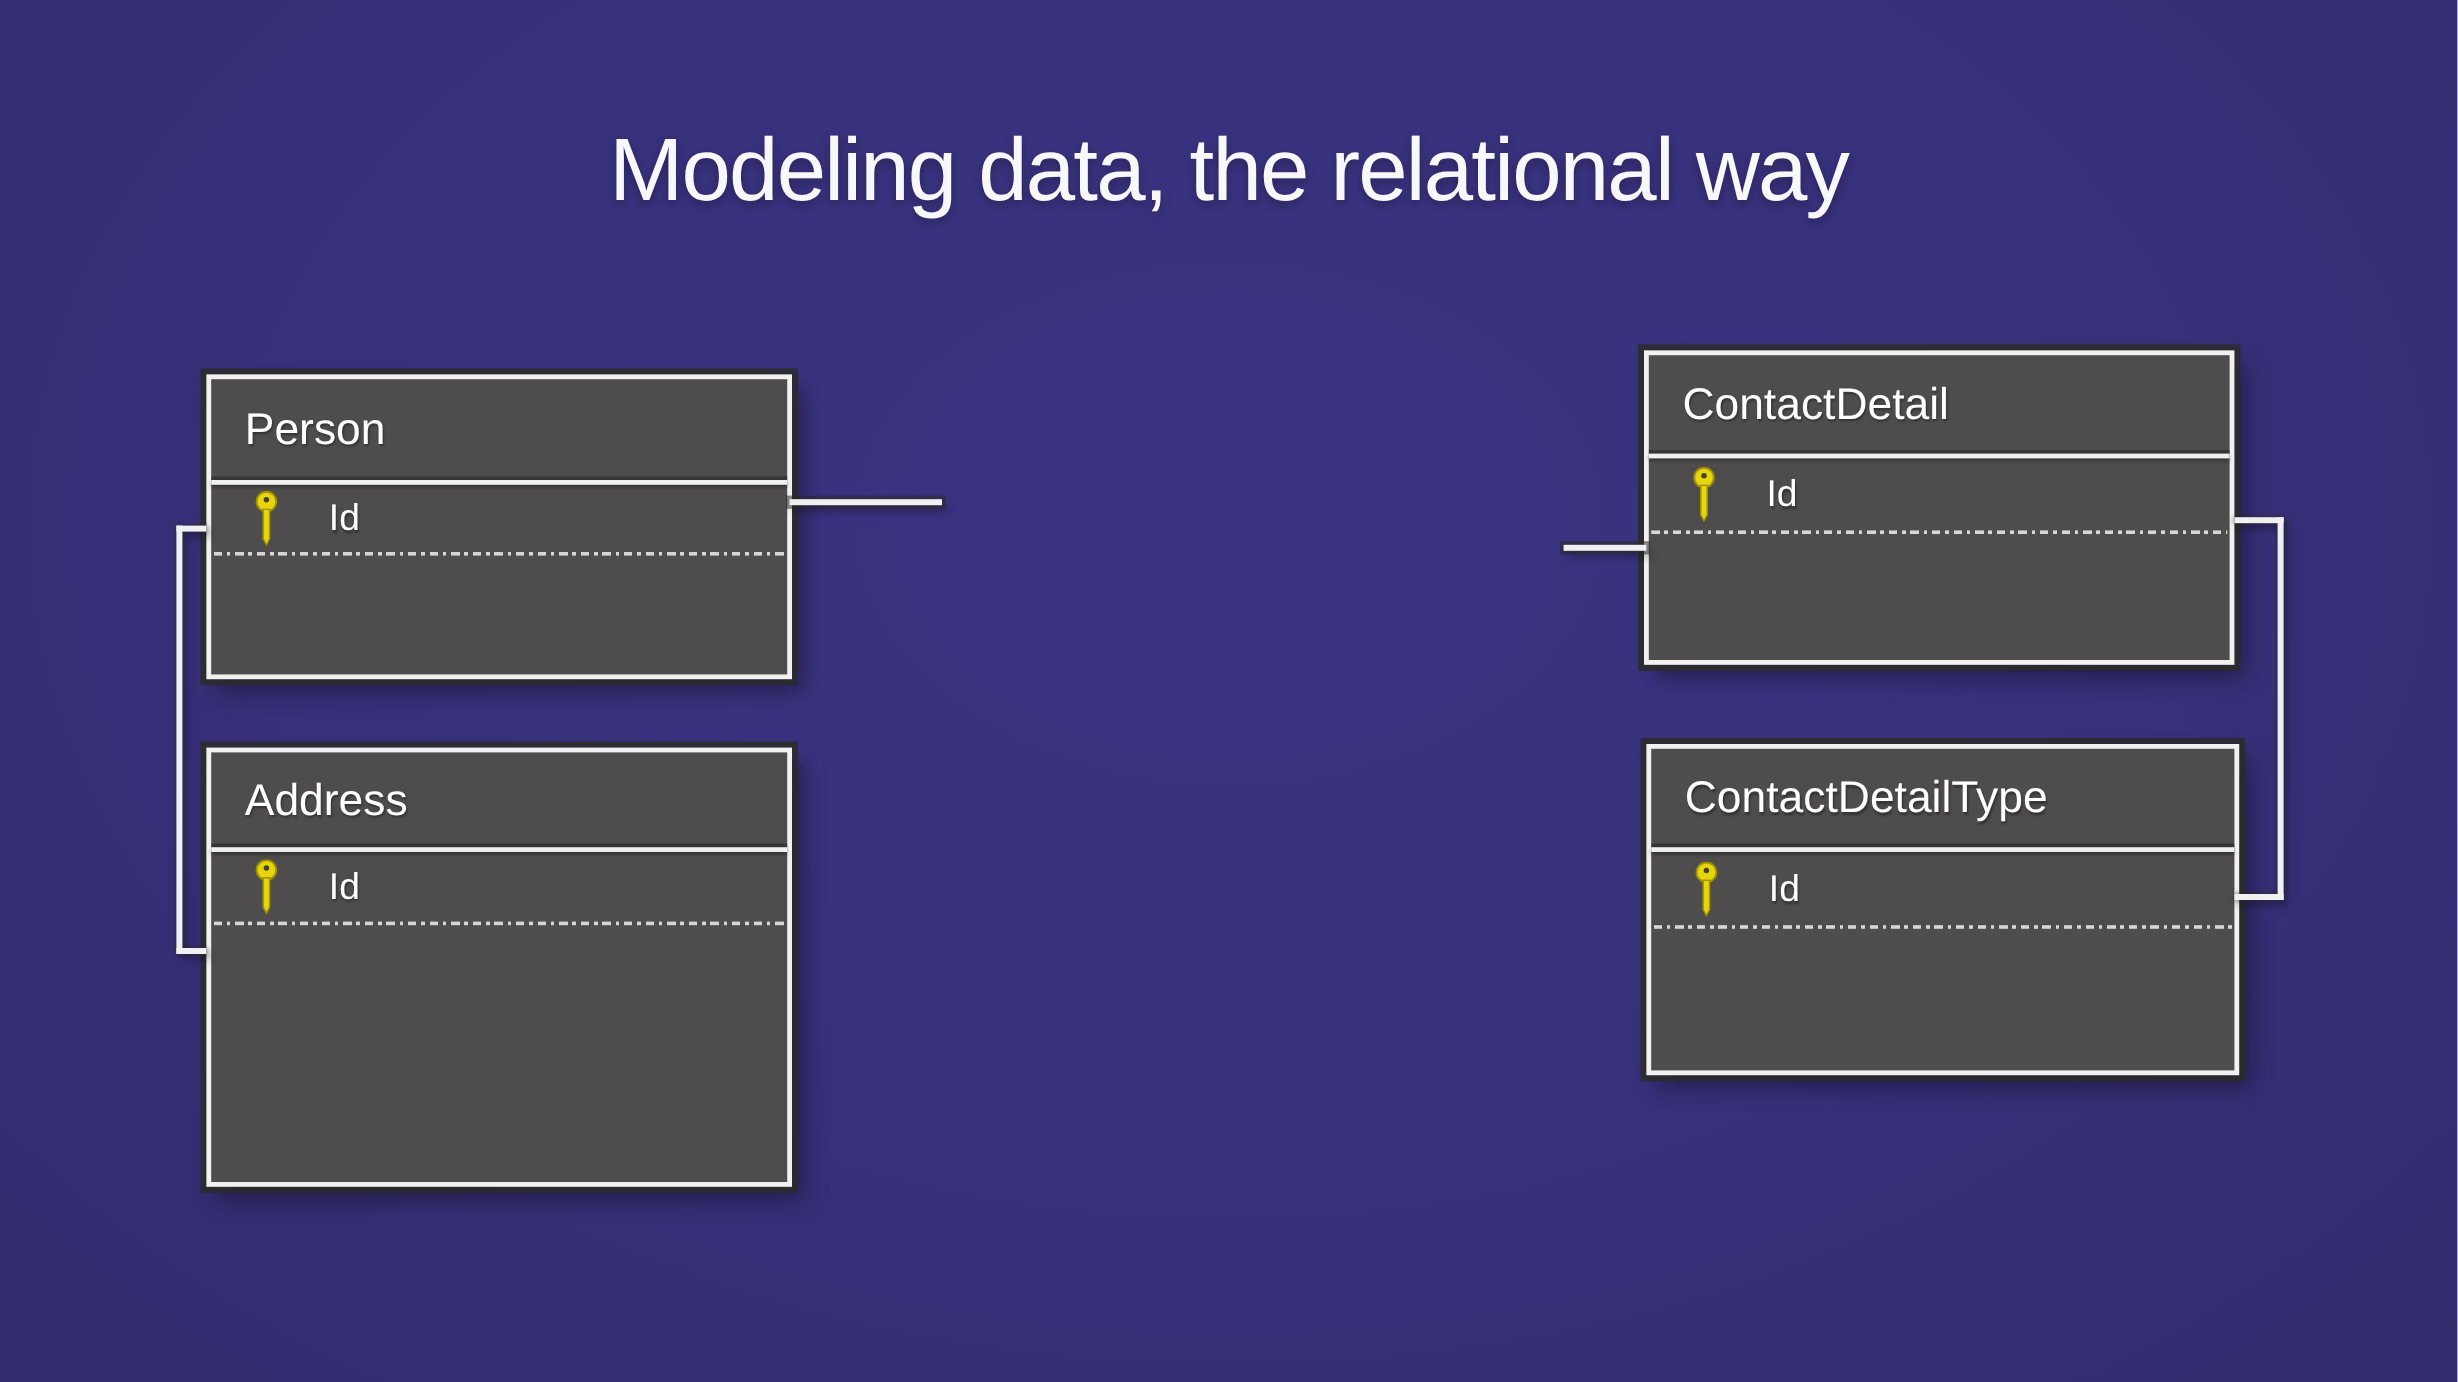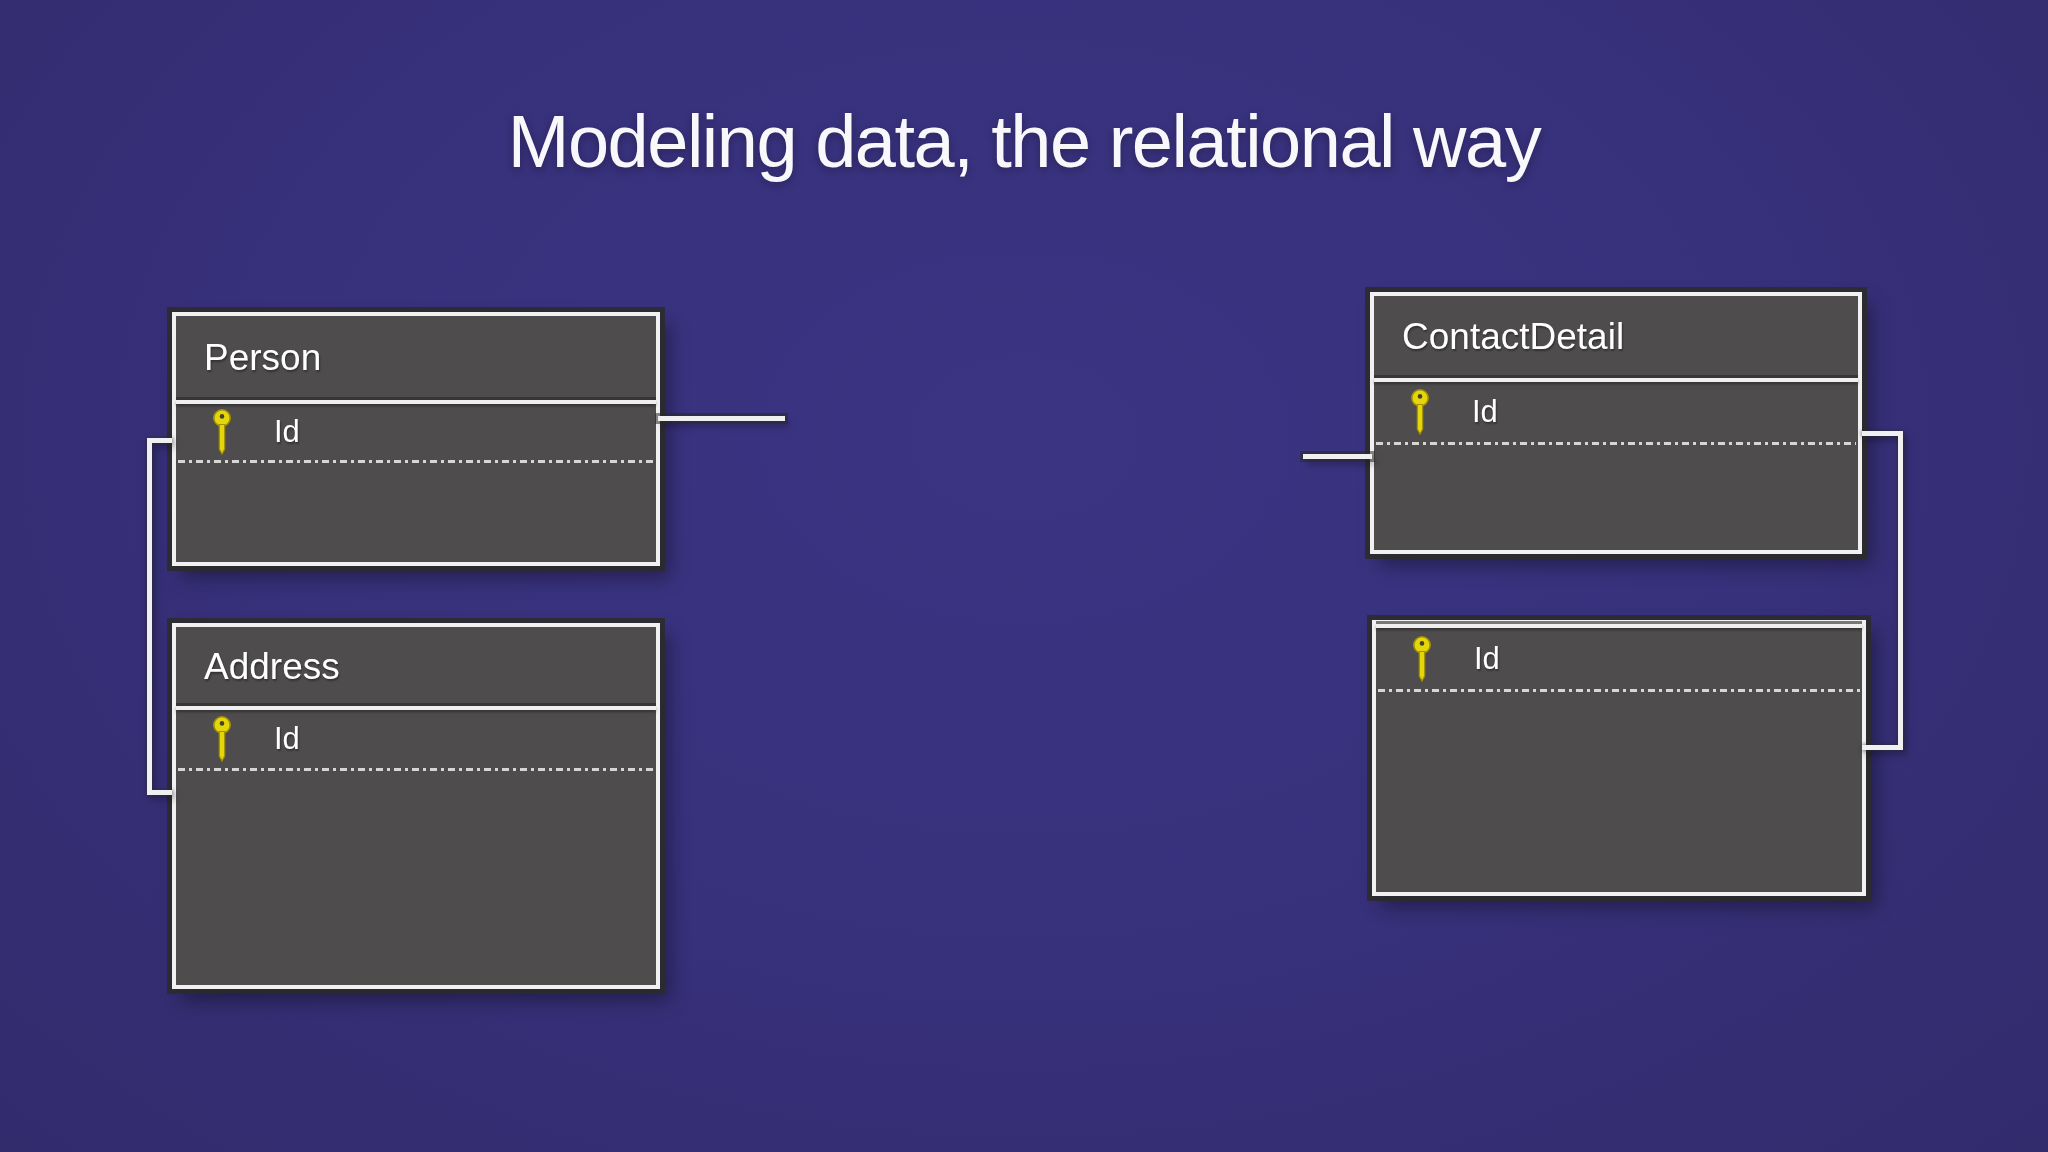--- a/index.html
+++ b/index.html
@@ -100,20 +100,23 @@
         <circle cx="10" cy="7.4" r="2.3" fill="#454327"></circle>
         <path d="M7.3 15.5 L7.3 40 L10 45 L12.7 40 L12.7 15.5 Z" fill="#e7d50c" stroke="#a09104" stroke-width="1.2"></path>
       </svg>
       <span class="flabel">Id</span>
     </div>
     <div class="dotted"></div>
     <div class="fill"></div>
   </div>
 
   <div class="etable" style="left:1372px;top:620px;width:494px;height:276px">
+    <div class="thead" style="height:82px">
+      <span>ContactDetailType</span>
+    </div>
     <div class="hdiv"></div>
     <div class="frow key-row" style="height:61px">
       <svg class="keyicon" width="20" height="46" viewBox="0 0 20 46">
         <circle cx="10" cy="9" r="8.2" fill="#e7d50c" stroke="#a09104" stroke-width="1.6"></circle>
         <circle cx="10" cy="7.4" r="2.3" fill="#454327"></circle>
         <path d="M7.3 15.5 L7.3 40 L10 45 L12.7 40 L12.7 15.5 Z" fill="#e7d50c" stroke="#a09104" stroke-width="1.2"></path>
       </svg>
       <span class="flabel">Id</span>
     </div>
     <div class="dotted"></div>

